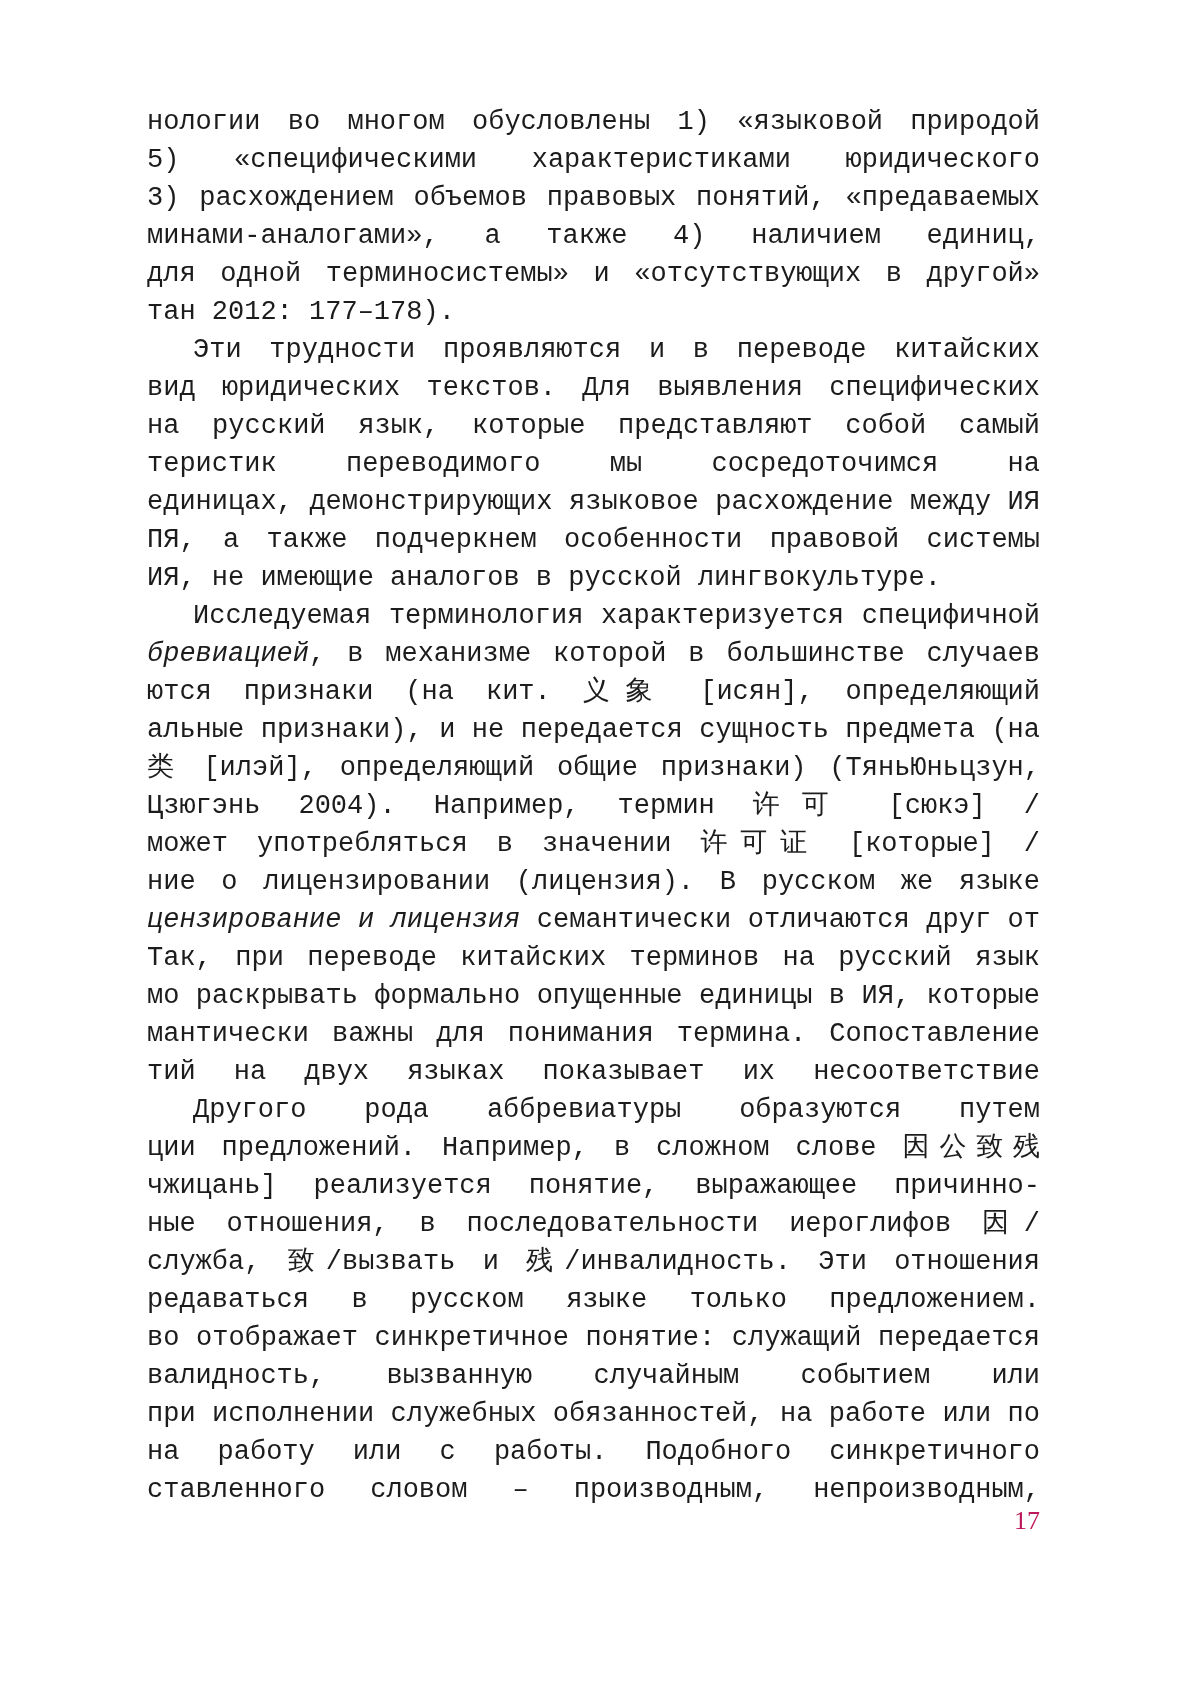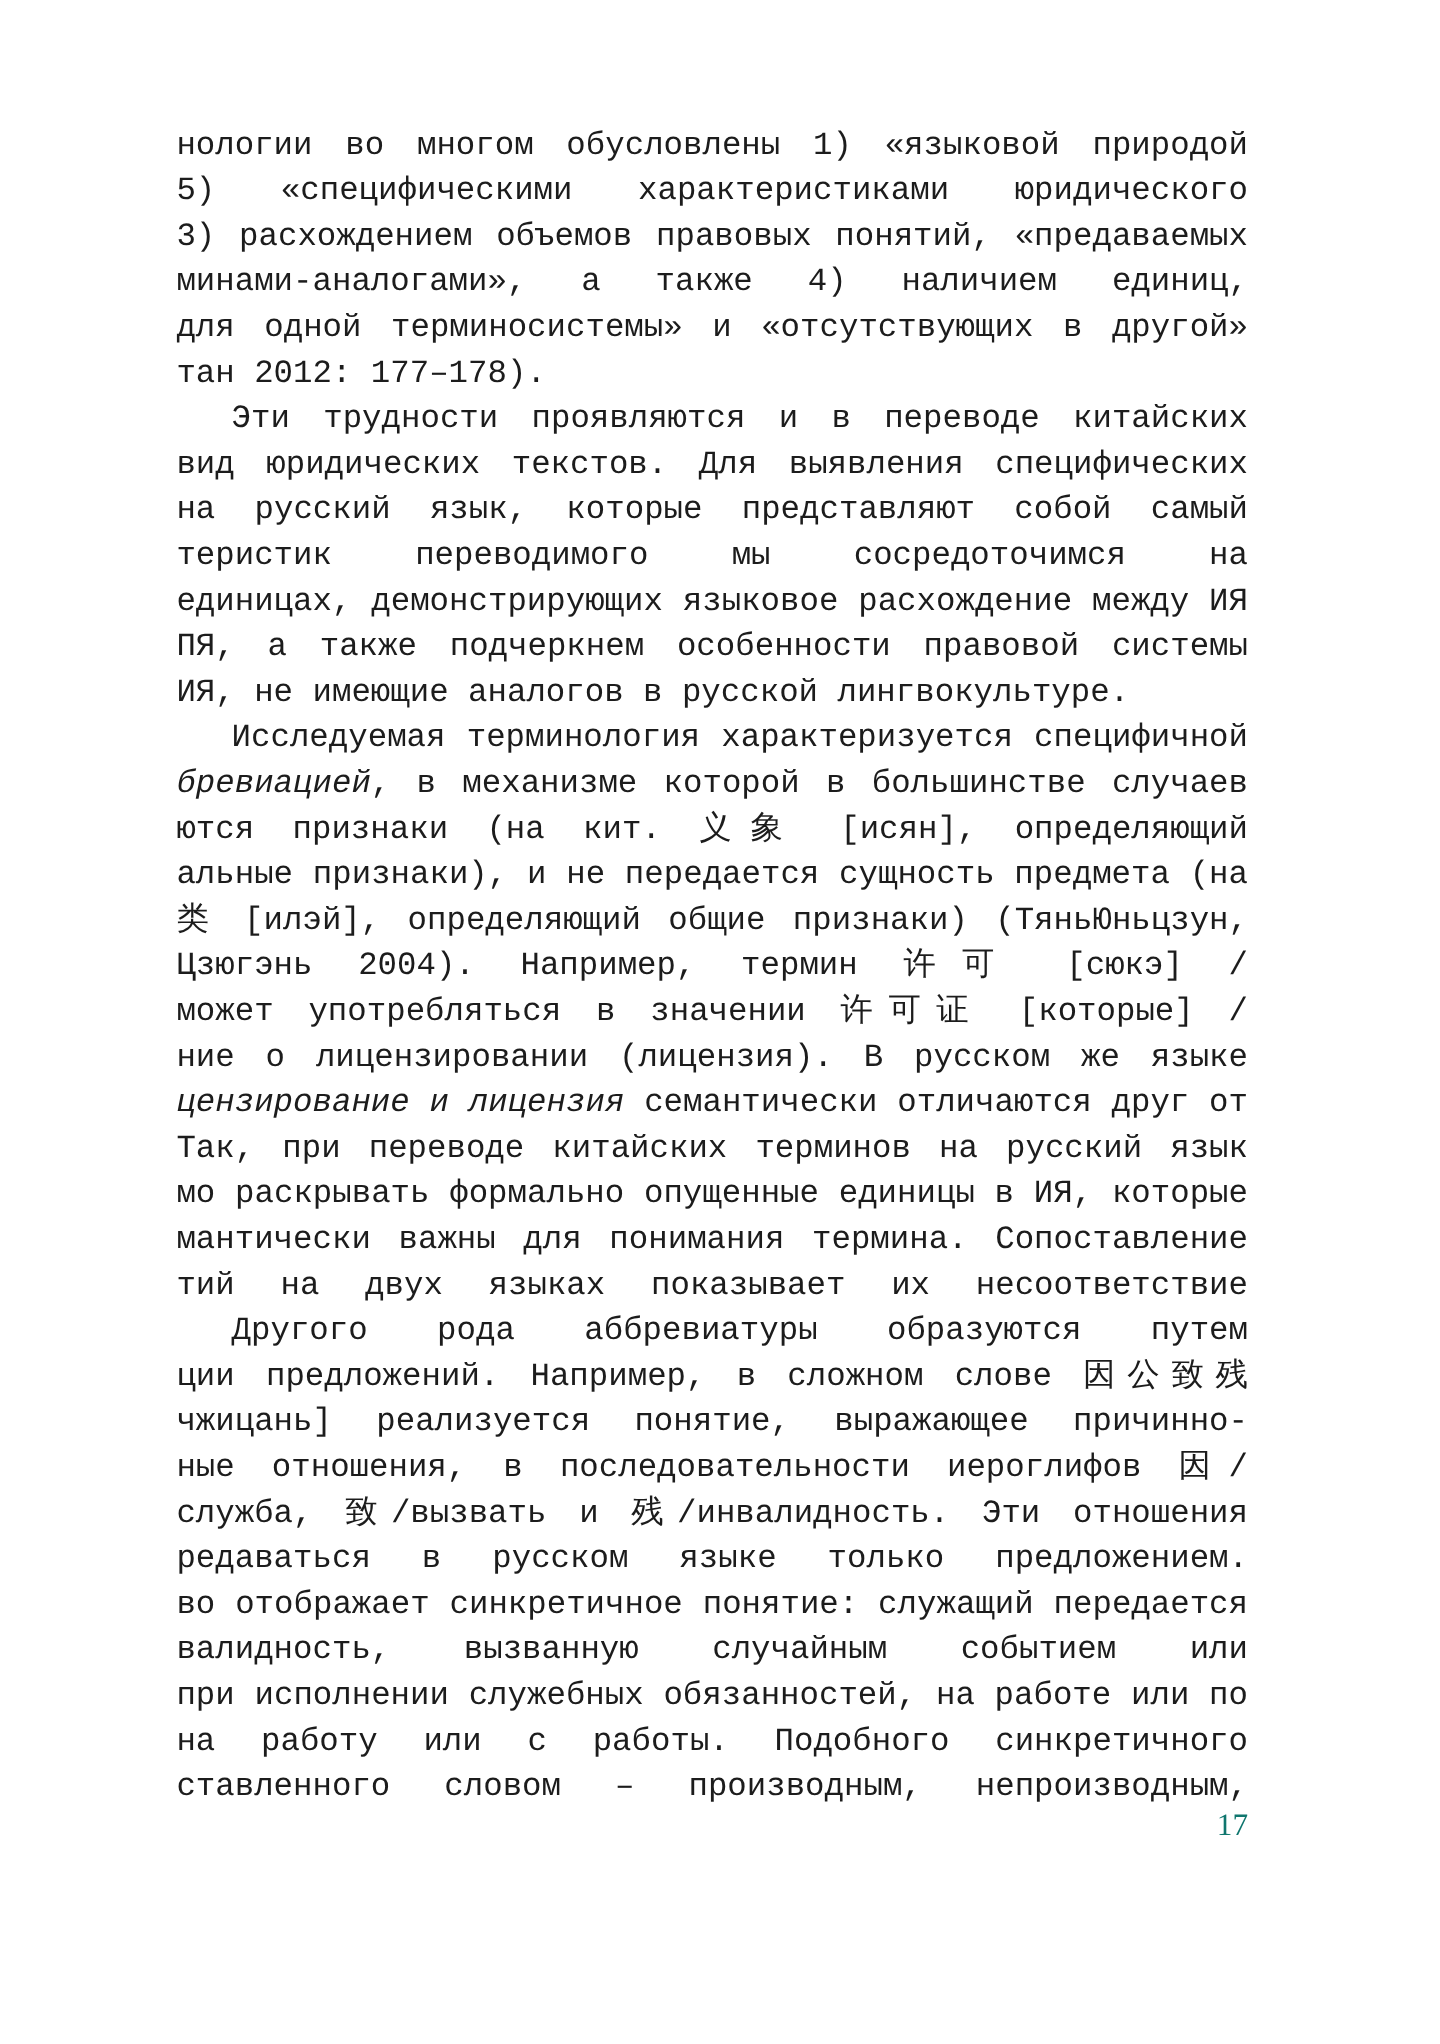--- a/index.html
+++ b/index.html
@@ -39,21 +39,21 @@
   }
   .it {
     font-style: italic;
   }
   .page-number {
     position: absolute;
     top: 1506px;
     right: 160px;
     font-size: 26px;
     line-height: 30px;
-    color: #0f766e;
+    color: #be185d;
   }
 </style>
 </head>
 <body>
 
 <div class="page">
   <div class="text-block">
       <div class="line just"><span>нологии во многом обусловлены 1) «языковой природой термина»,</span></div>
       <div class="line just"><span>5) «специфическими характеристиками юридического термина»,</span></div>
       <div class="line just"><span>3) расхождением объемов правовых понятий, «предаваемых тер-</span></div>

